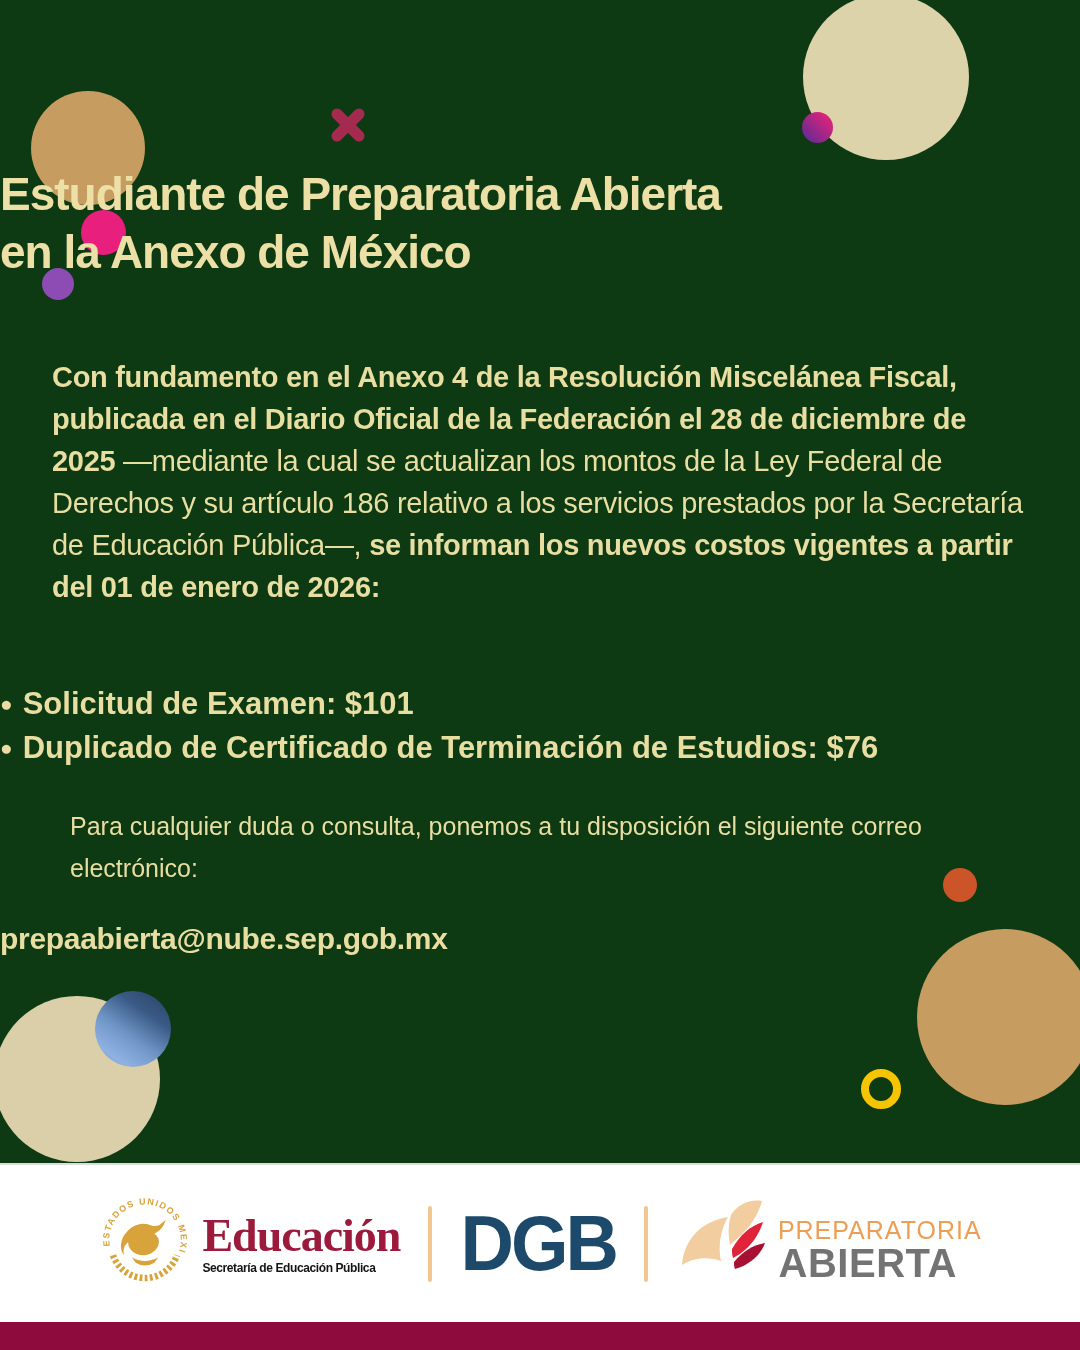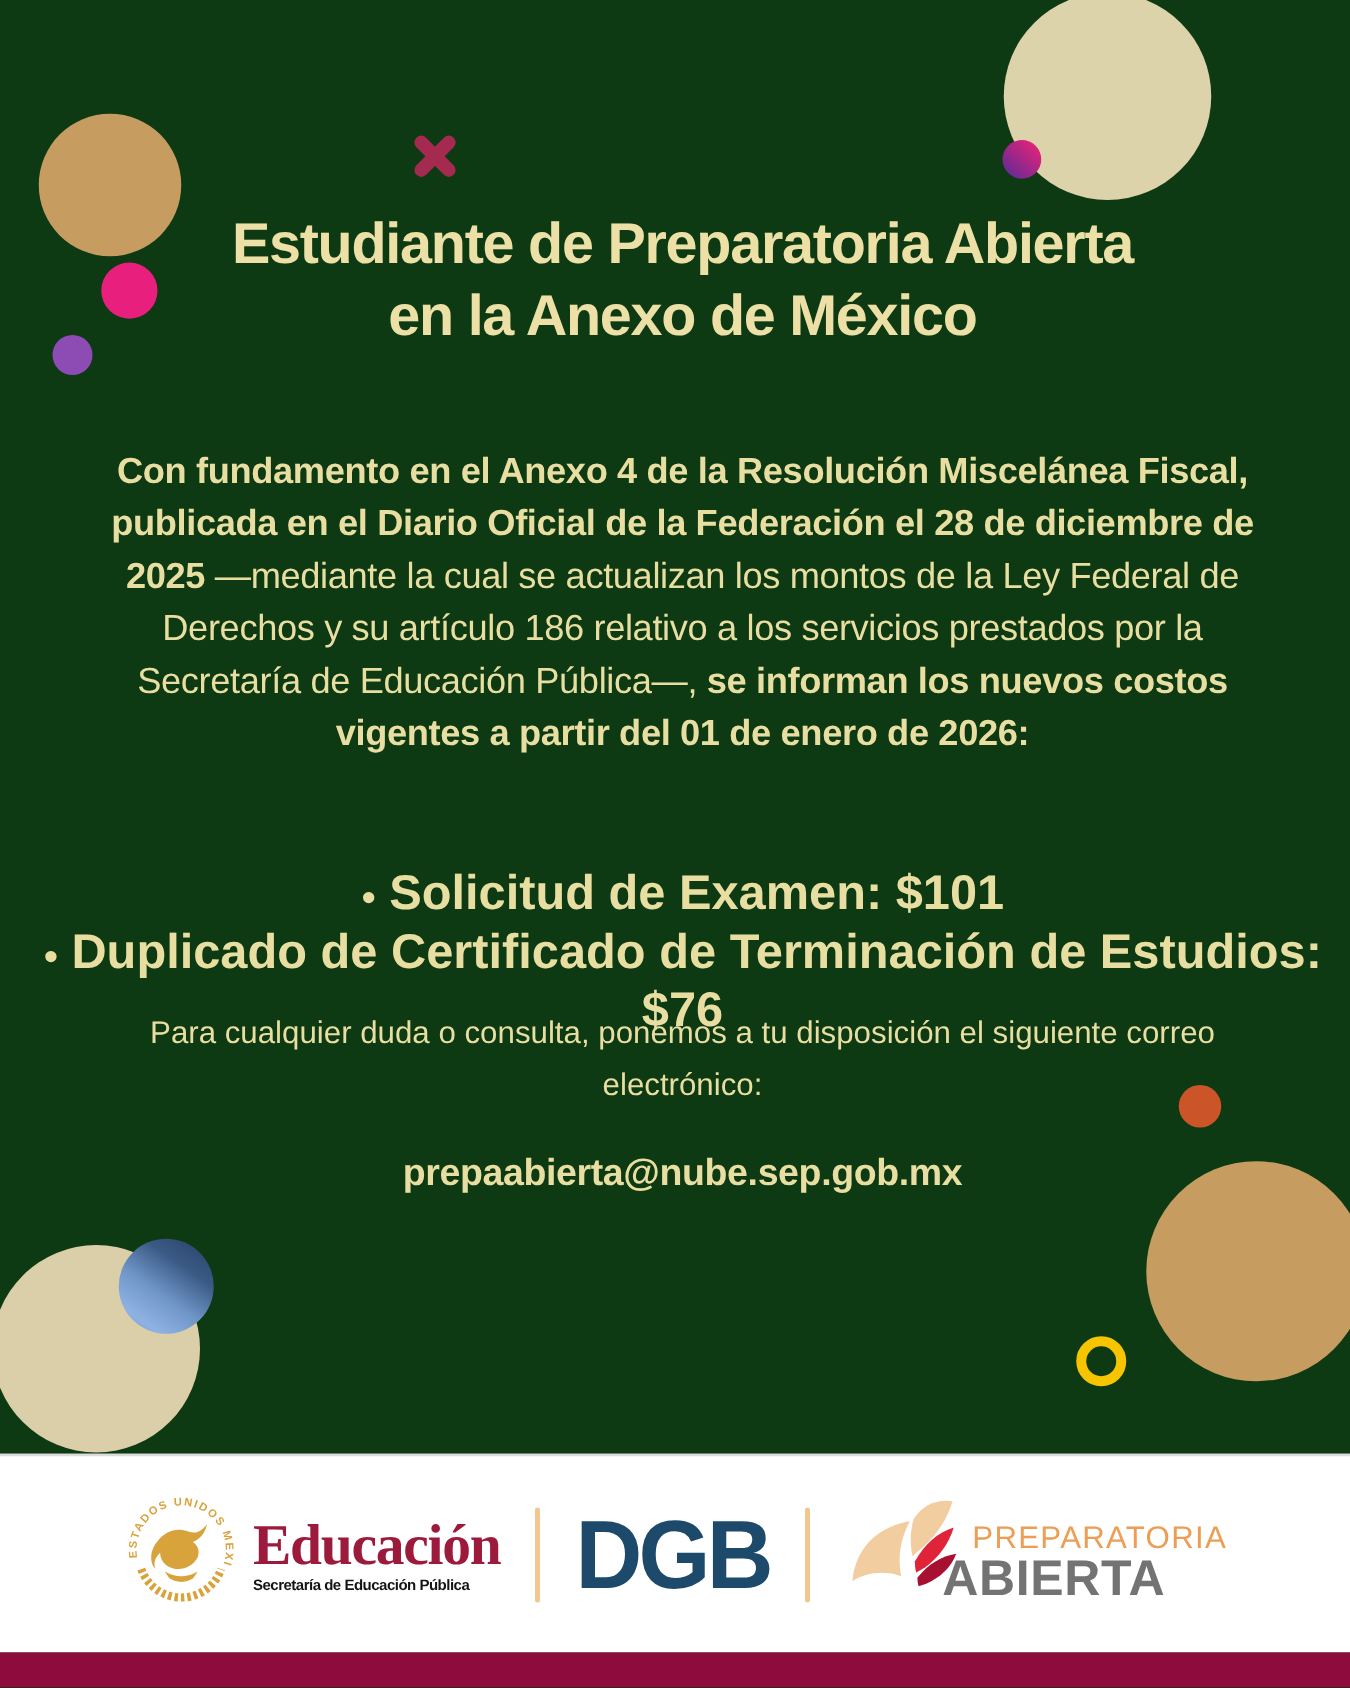--- a/index.html
+++ b/index.html
@@ -19,45 +19,45 @@
   .c-beige-bl {left:-6px;  top:996px; width:166px;height:166px;background:#dacfa9;}
   .c-blue     {left:95px;  top:991px; width:76px; height:76px;
                background:linear-gradient(215deg,#273f63 0%,#3a5a85 30%,#7096c8 58%,#8fb2e2 82%,#6e96c8 100%);}
   .c-tan-br   {left:917px; top:929px; width:176px;height:176px;background:#c69c60;}
   .ring-yellow{left:861px; top:1069px;width:40px; height:40px;background:transparent;
                border:8px solid #f6c500;box-sizing:border-box;}
 
   .x-mark{position:absolute;left:329px;top:106px;width:38px;height:38px;}
 
   
-  .txt{position:absolute;left:0;right:0;text-align:center;color:#e9dea2;padding-left:12px;}
+  .txt{position:absolute;left:0;right:0;text-align:left;color:#e9dea2;}
   .title{top:165px;font-size:46px;line-height:58px;font-weight:700;
          color:#ece0a6;letter-spacing:-1px;}
   .para{top:356px;left:52px;right:52px;font-size:29px;line-height:42px;
         letter-spacing:-0.3px;}
   .para .b{font-weight:700;}
-  .bullets{top:682px;font-size:39px;line-height:44px;font-weight:700;margin-top:11px;}
+  .bullets{top:682px;font-size:31px;line-height:44px;font-weight:700;}
   .bullet-row::before{content:"●";font-size:21px;vertical-align:3px;margin-right:10px;}
   .contact{top:805px;left:70px;right:70px;font-size:25px;line-height:42px;}
   .email{top:922px;font-size:30px;font-weight:700;letter-spacing:-0.3px;}
 
   
   .footer{position:absolute;left:0;top:1163px;width:1080px;height:159px;
           background:#ffffff;border-top:2px solid #dcdcdc;display:flex;
           align-items:center;justify-content:center;gap:28px;box-sizing:border-box;}
   .sep-logo{display:flex;align-items:center;gap:10px;}
   .sep-text{display:flex;flex-direction:column;align-items:flex-start;justify-content:space-between;}
   .sep-word{font-family:"Liberation Serif",serif;font-weight:700;font-size:46px;
             line-height:46px;color:#9c1b3c;letter-spacing:-1px;}
   .sep-sub{font-size:12px;font-weight:700;color:#141414;letter-spacing:-0.4px;margin-top:2px;}
   .divider{width:4px;height:76px;background:#f3c58f;border-radius:2px;}
   .dgb{font-size:74px;font-weight:700;color:#1d4a6a;letter-spacing:-3px;
        line-height:74px;transform:scaleY(1.05);}
   .prepa-logo{display:flex;align-items:flex-end;}
-  .prepa-text{display:flex;flex-direction:column;align-items:flex-start;margin-left:-22px;padding-bottom:6px;}
+  .prepa-text{display:flex;flex-direction:column;align-items:center;margin-left:-22px;padding-bottom:6px;}
   .prepa-1{font-size:25px;color:#ec9e55;letter-spacing:1px;line-height:26px;margin-left:24px;}
   .prepa-2{font-size:40px;font-weight:800;color:#737373;letter-spacing:0.5px;line-height:40px;}
   .bottom-bar{position:absolute;left:0;top:1322px;width:1080px;height:28px;background:#8e0b3d;}
 </style>
 </head>
 <body>
 
 <div class="canvas">
 
   <div class="circ c-tan-tl"></div>

